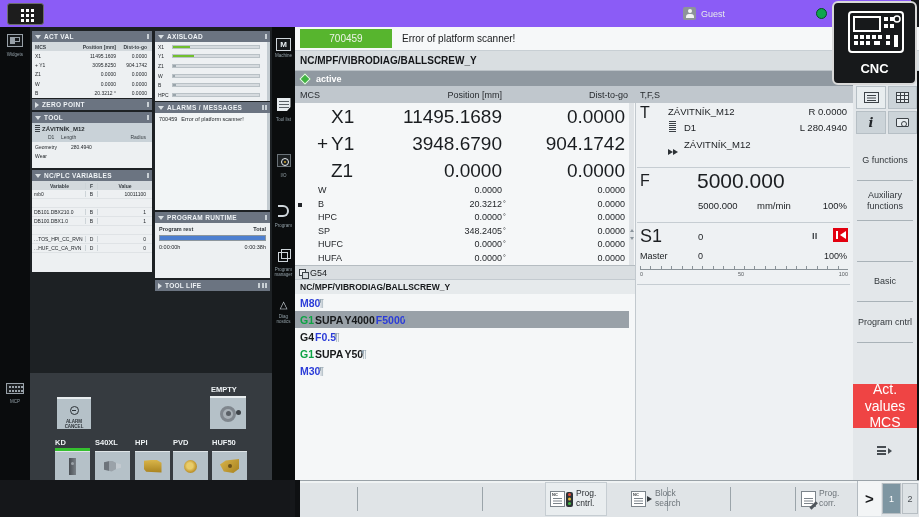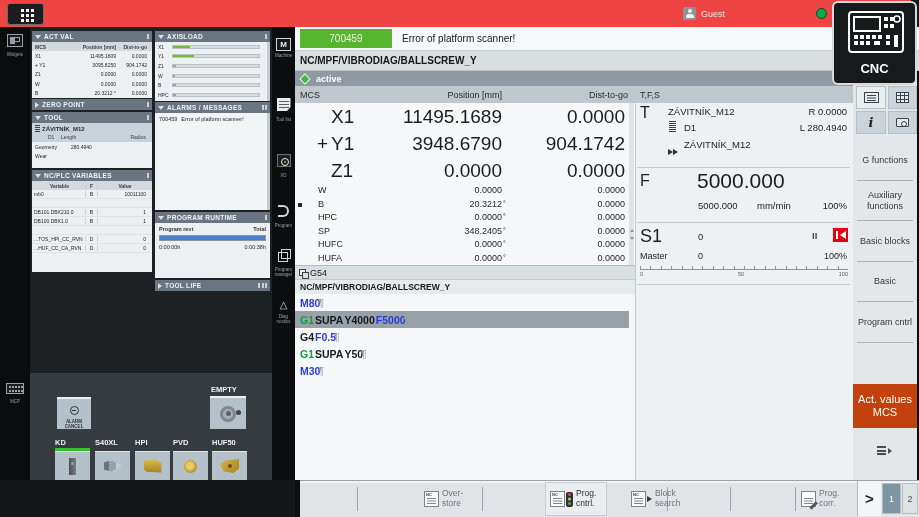--- a/index.html
+++ b/index.html
@@ -1,21 +1,21 @@
 <!DOCTYPE html>
 <html><head>
 <meta charset="utf-8">
 <style>
   *{margin:0;padding:0;box-sizing:border-box}
   html,body{width:919px;height:517px;overflow:hidden;background:#101214}
   body{font-family:"Liberation Sans",sans-serif;-webkit-font-smoothing:antialiased}
   #app{position:relative;width:919px;height:517px;background:#15171a;overflow:hidden}
 
   
-  .topbar{position:absolute;left:0;top:0;width:911px;height:27px;background:#ef4444}
+  .topbar{position:absolute;left:0;top:0;width:911px;height:27px;background:#8b5cf6}
   .apps-btn{position:absolute;left:7px;top:3px;width:37px;height:22px;background:#1d1d1d;border:1px solid #6d6d6d;border-radius:3px}
   .appgrid{position:absolute;left:13px;top:5px;width:3px;height:3px;background:#fff;
     box-shadow:5px 0 #fff,10px 0 #fff,0 5px #fff,5px 5px #fff,10px 5px #fff,0 10px #fff,5px 10px #fff,10px 10px #fff}
   .guest-ic{position:absolute;left:683px;top:7px;width:13px;height:13px;background:#8d9499;border-radius:2px}
   .guest-ic:before{content:"";position:absolute;left:4.5px;top:2px;width:4px;height:4px;border-radius:50%;background:#f2f4f5}
   .guest-ic:after{content:"";position:absolute;left:2.5px;top:7px;width:8px;height:4px;border-radius:3px 3px 0 0;background:#f2f4f5}
   .guest-label{position:absolute;left:701px;top:9px;font-size:9px;color:#e6e9eb}
   .led{position:absolute;left:816px;top:8px;width:11px;height:11px;border-radius:50%;background:#0fa64e;border:1px solid #064d26}
 
   
@@ -156,21 +156,21 @@
   .disp-ic{width:15px;height:11px;border:1px solid #3c4247;background:#e8edf0;position:relative}
   .disp-ic:before{content:"";position:absolute;left:2px;top:2px;width:9px;height:1px;background:#3c4247;box-shadow:0 2.5px #3c4247,0 5px #3c4247}
   .grid-ic{width:13px;height:11px;border:1px solid #3c4247;background:
     repeating-linear-gradient(0deg,transparent 0 2.5px,#3c4247 2.5px 3.5px),
     repeating-linear-gradient(90deg,transparent 0 3px,#3c4247 3px 4px),#e8edf0}
   .i-ic{font-family:"DejaVu Serif",serif;font-style:italic;font-weight:bold;font-size:13px;color:#23272b}
   .cam-ic{width:13px;height:9px;border:1px solid #3c4247;border-radius:1px;background:#e8edf0;position:relative}
   .cam-ic:before{content:"";position:absolute;left:4px;top:1.5px;width:4px;height:4px;border:1px solid #3c4247;border-radius:50%}
   .skey{position:absolute;left:853px;width:64px;display:flex;align-items:center;justify-content:center;text-align:center;font-size:9px;color:#33383c;line-height:1.15;padding:0 4px}
   .sksep{position:absolute;left:857px;width:56px;height:1px;background:#a9b2b8}
-  .skey-active{position:absolute;left:853px;top:384px;width:64px;height:44px;background:#c2410c;color:#fff;display:flex;align-items:center;justify-content:center;text-align:center;font-size:11px;line-height:1.2;padding:0 0}
+  .skey-active{position:absolute;left:853px;top:384px;width:64px;height:44px;background:#ef4444;color:#fff;display:flex;align-items:center;justify-content:center;text-align:center;font-size:14px;line-height:1.2;padding:0 0}
   .more-ic{position:absolute;left:877px;top:446px;width:10px}
   .more-ic i{display:block;width:9px;height:2px;background:#474d52;margin-bottom:1.5px}
   .more-ic:after{content:"";position:absolute;left:11px;top:2px;border-top:3px solid transparent;border-bottom:3px solid transparent;border-left:4px solid #474d52}
 
   
   .bbar{position:absolute;left:295px;top:480px;width:624px;height:37px;background:#e0e4e7;border-top:1px solid #9aa2a8;box-shadow:inset 0 2px 0 #f0f3f4}
   .bbar-notch{position:absolute;left:295px;top:480px;width:5px;height:37px;background:#0e1012}
   .bsep{position:absolute;top:6px;width:1px;height:24px;background:#9ba4aa}
   .bbtn{position:absolute;top:1px;height:34px;display:flex;align-items:center;gap:3px;padding-left:4px}
   .bt{font-size:8.5px;color:#6d747a;line-height:1.15}
@@ -634,46 +634,39 @@
       <span class="i-ic">i</span>
     </div>
   <div class="sb-btn" style="left:888px;top:111px;width:29px">
       <span class="cam-ic"></span>
     </div>
 
   <div class="skey" style="top:140px;height:40px">G functions</div>
   <div class="sksep" style="top:180px"></div>
   <div class="skey" style="top:181px;height:39px">Auxiliary functions</div>
   <div class="sksep" style="top:220px"></div>
-  <div class="skey" style="top:221px;height:40px">Basic blocks</div>
   <div class="sksep" style="top:261px"></div>
   <div class="skey" style="top:262px;height:39px">Basic</div>
   <div class="sksep" style="top:301px"></div>
   <div class="skey" style="top:302px;height:40px">Program cntrl</div>
   <div class="sksep" style="top:342px"></div>
   <div class="skey-active">Act. values MCS</div>
   <div class="more-ic">
       <i></i>
       <i></i>
       <i></i>
     </div>
 
   <div class="bbar">
     <div class="bsep" style="left:62px"></div>
     <div class="bsep" style="left:187px"></div>
     <div class="bsep" style="left:372px"></div>
     <div class="bsep" style="left:435px"></div>
     <div class="bsep" style="left:500px"></div>
 
-    <div class="bbtn" style="left:125px;width:62px">
-      <span class="ncdoc">
-          <span class="nc">NC</span>
-        </span>
-      <span class="bt"><span>Over-</span><br><span>store</span></span>
-    </div>
     <div class="bbtn" style="left:250px;width:62px;background:#e9edef;border:1px solid #c6cdd2">
       <span class="ncdoc">
           <span class="nc">NC</span>
         </span>
       <span class="tl-light">
           <i></i>
         </span>
       <span class="bt dark"><span>Prog.</span><br><span>cntrl.</span></span>
     </div>
     <div class="bbtn" style="left:332px;width:62px">

